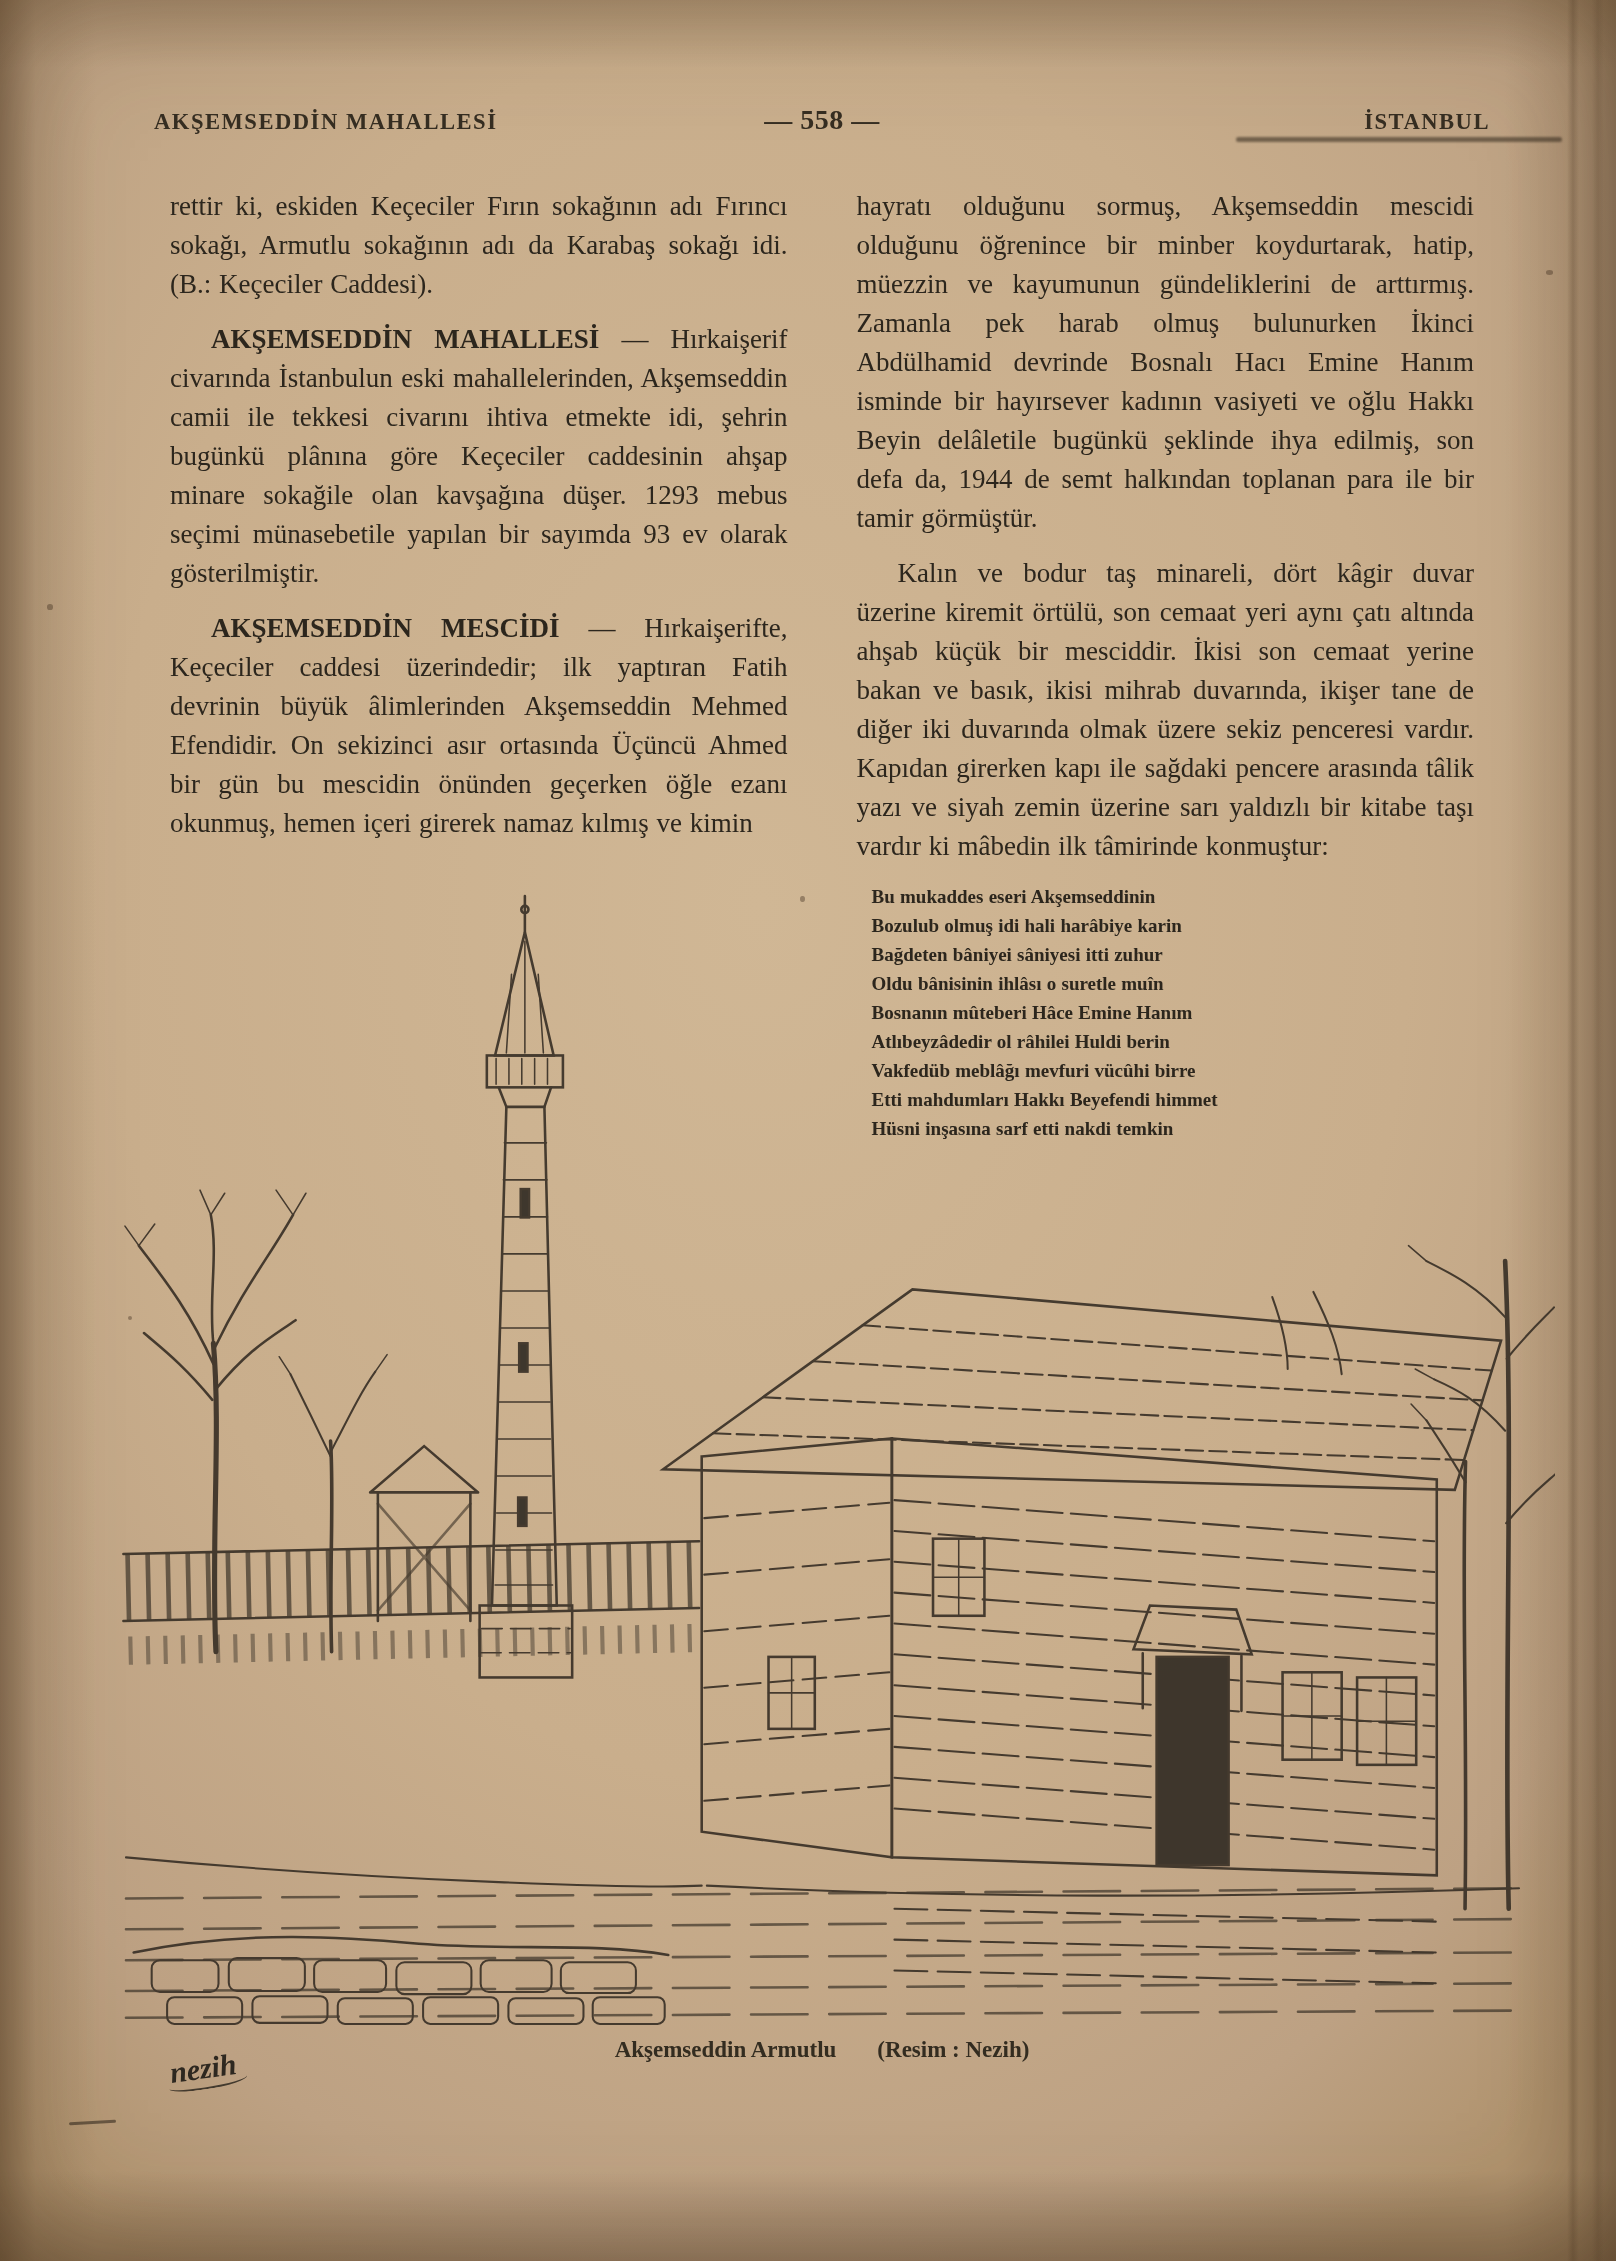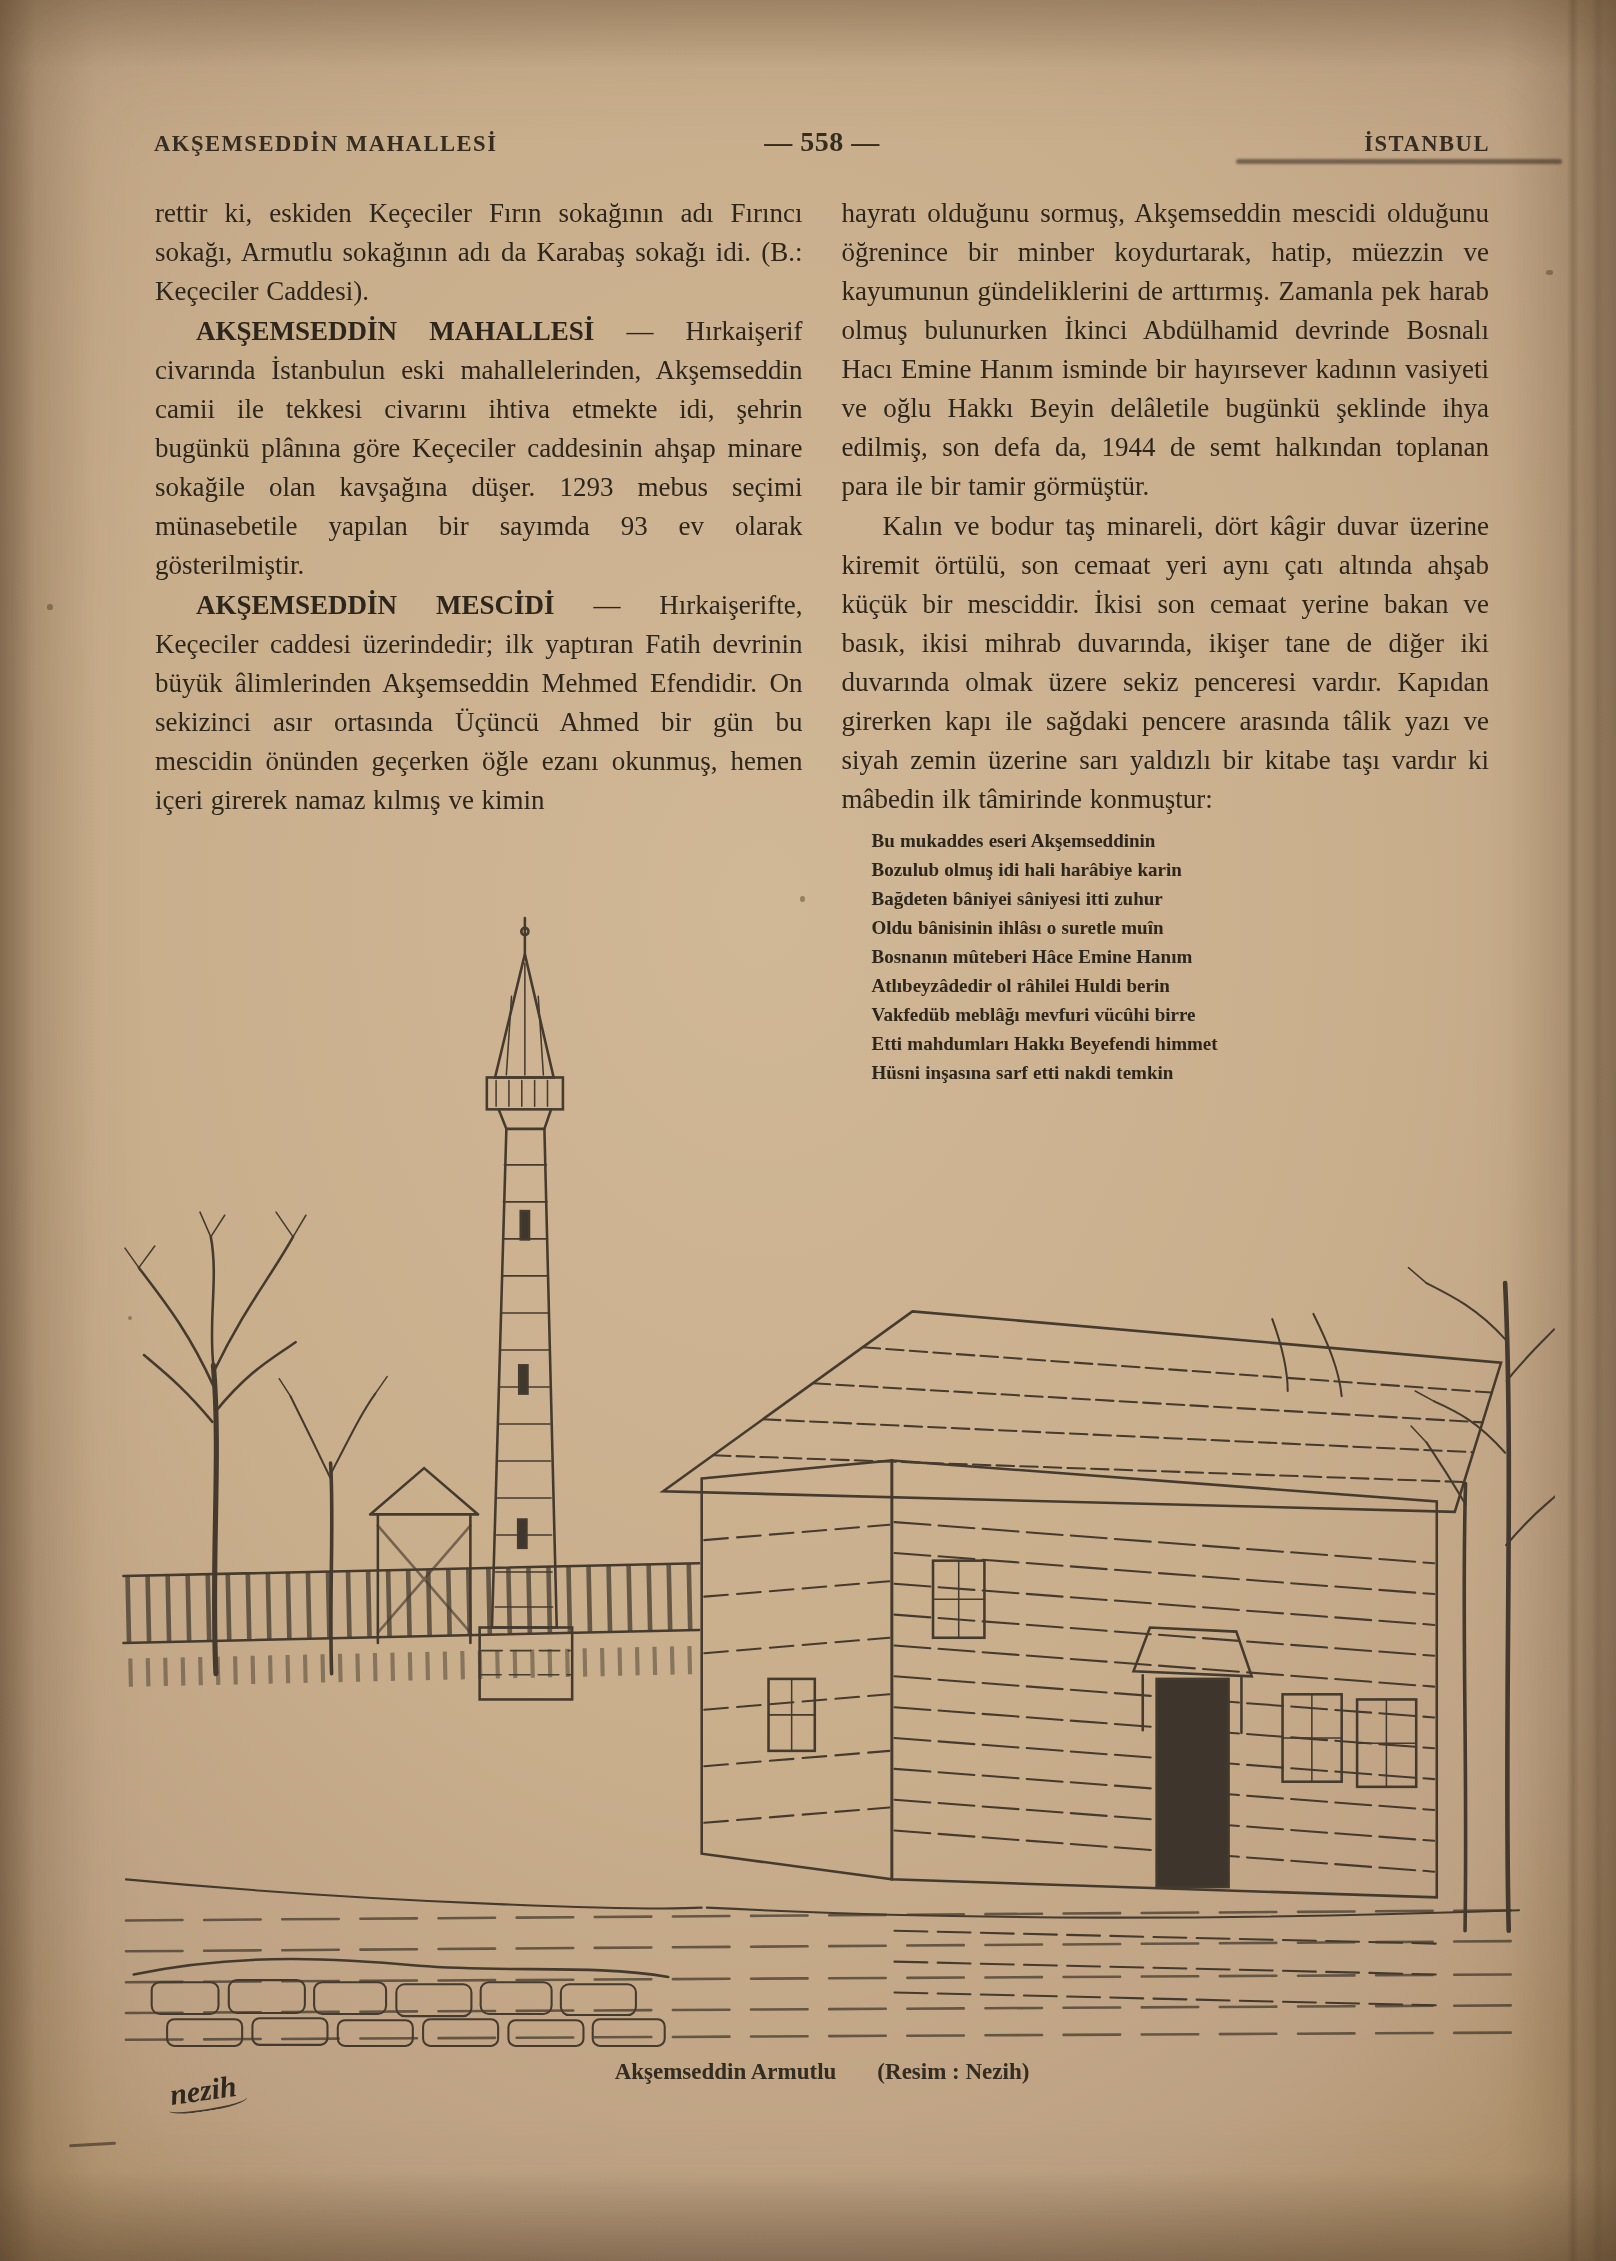--- a/index.html
+++ b/index.html
@@ -15,21 +15,21 @@
     overflow: hidden;
     color: #2c261d;
     background:
       linear-gradient(180deg, rgba(110,85,55,.30) 0%, rgba(110,85,55,0) 3%, rgba(110,85,55,0) 96%, rgba(80,58,36,.38) 100%),
       linear-gradient(90deg, rgba(85,62,38,.48) 0%, rgba(115,90,60,.18) 2.2%, rgba(0,0,0,0) 6%, rgba(0,0,0,0) 93%, rgba(110,85,55,.20) 97%, rgba(75,55,35,.42) 100%),
       radial-gradient(ellipse 1182px 1593px at 47% 40%, #d0b795 0%, #c9ae8c 55%, #bda183 85%, #b1946f 100%);
     box-shadow: inset 0 0 134px rgba(70,48,24,.30);
   }
   .content {
     position: absolute;
-    left: 154px; top: 126px;
+    left: 154px; top: 104px;
     width: 1336px; height: 2004px;
   }
   .header {
     display: flex; align-items: baseline;
     font-weight: bold; font-size: 22.6px; letter-spacing: 1.5px;
     color: #352d21; height: 31px;
   }
   .h-left  { flex: 1; text-align: left; }
   .h-center{ flex: 0 0 auto; font-size: 28px; letter-spacing: 0.5px; }
   .h-right { flex: 1; text-align: right; }
@@ -37,21 +37,21 @@
     position: absolute; top: 33px; left: 1082px;
     width: 326px; height: 4.6px; border-radius: 2.6px;
     background: rgba(48,38,26,.55); filter: blur(1px);
   }
   .columns {
     display: flex; gap: 37px; margin-top: 36px;
     font-size: 27px; line-height: 39px;
     text-align: justify; word-spacing: 1px;
   }
   .col { flex: 1; min-width: 0; }
-  .col p { margin: 1px; }
+  .col p { margin: 16px; }
   .col p.ind { text-indent: 41px; }
   .lead { font-weight: bold; }
   .poem {
     margin: 7.2px 0 0 31px;
     font-size: 19px; line-height: 29px;
     font-weight: bold; text-align: left; word-spacing: 0.5px;
   }
   .illustration {
     position: absolute; top: 751px; left: -64px;
     width: 1465px; height: 1172px;

